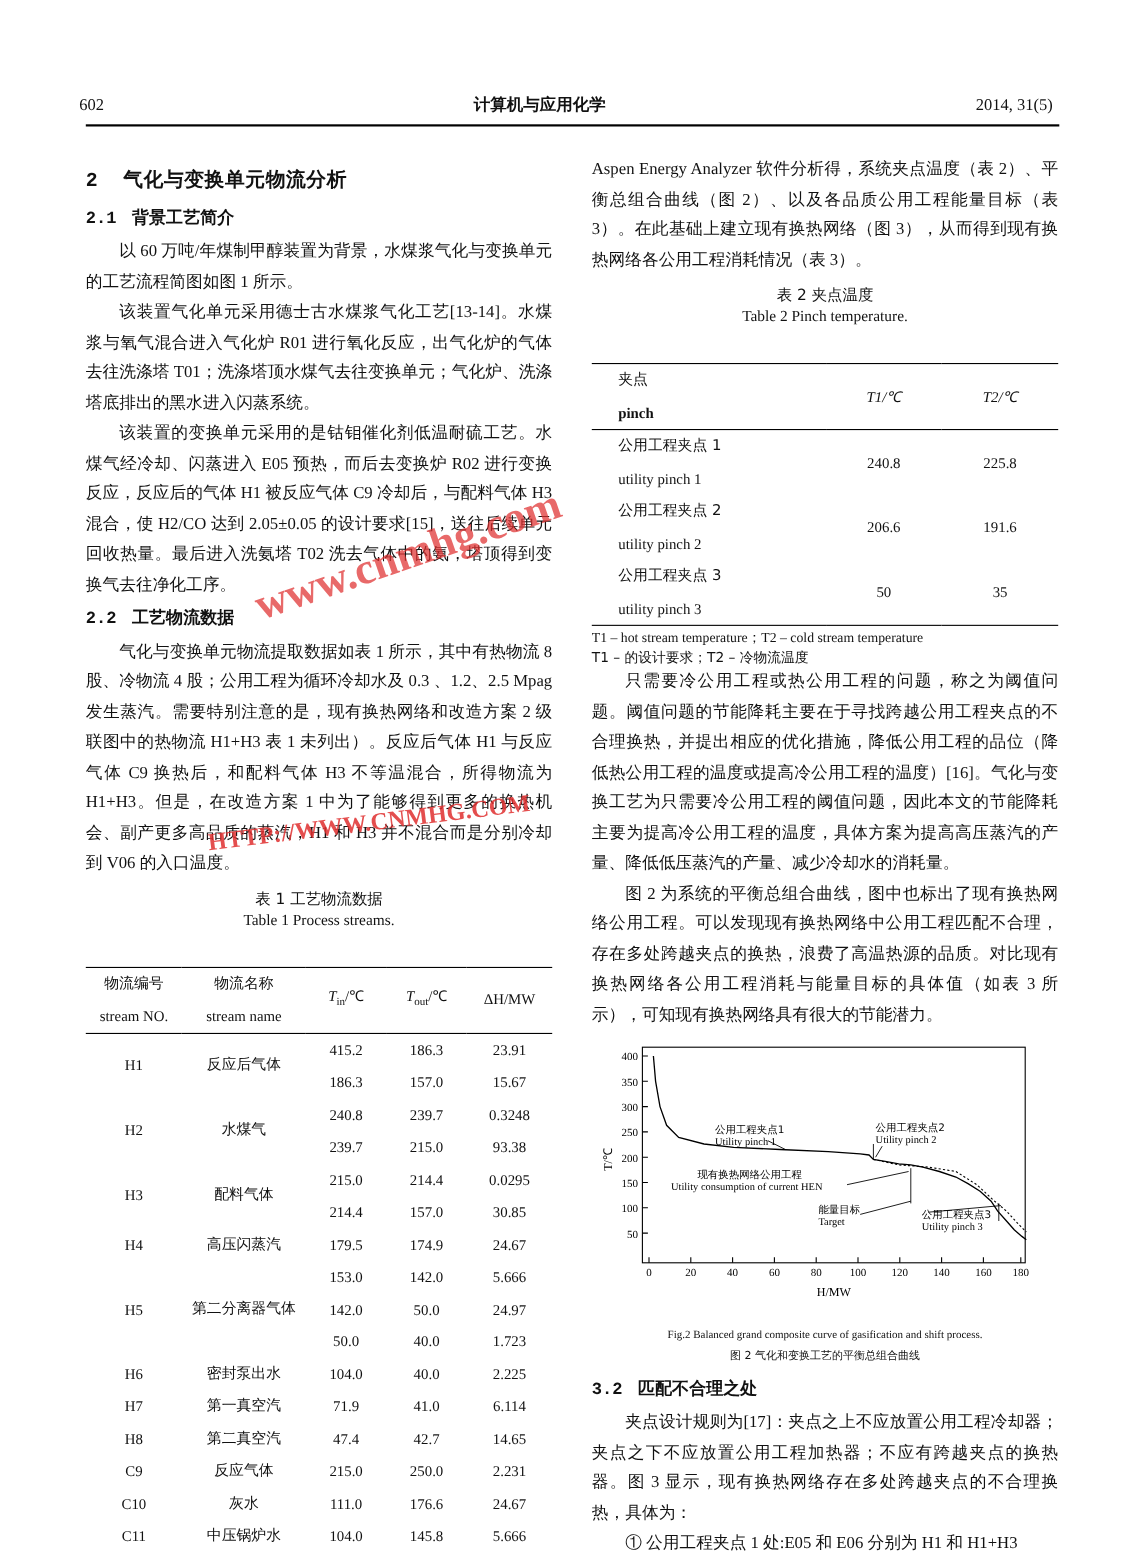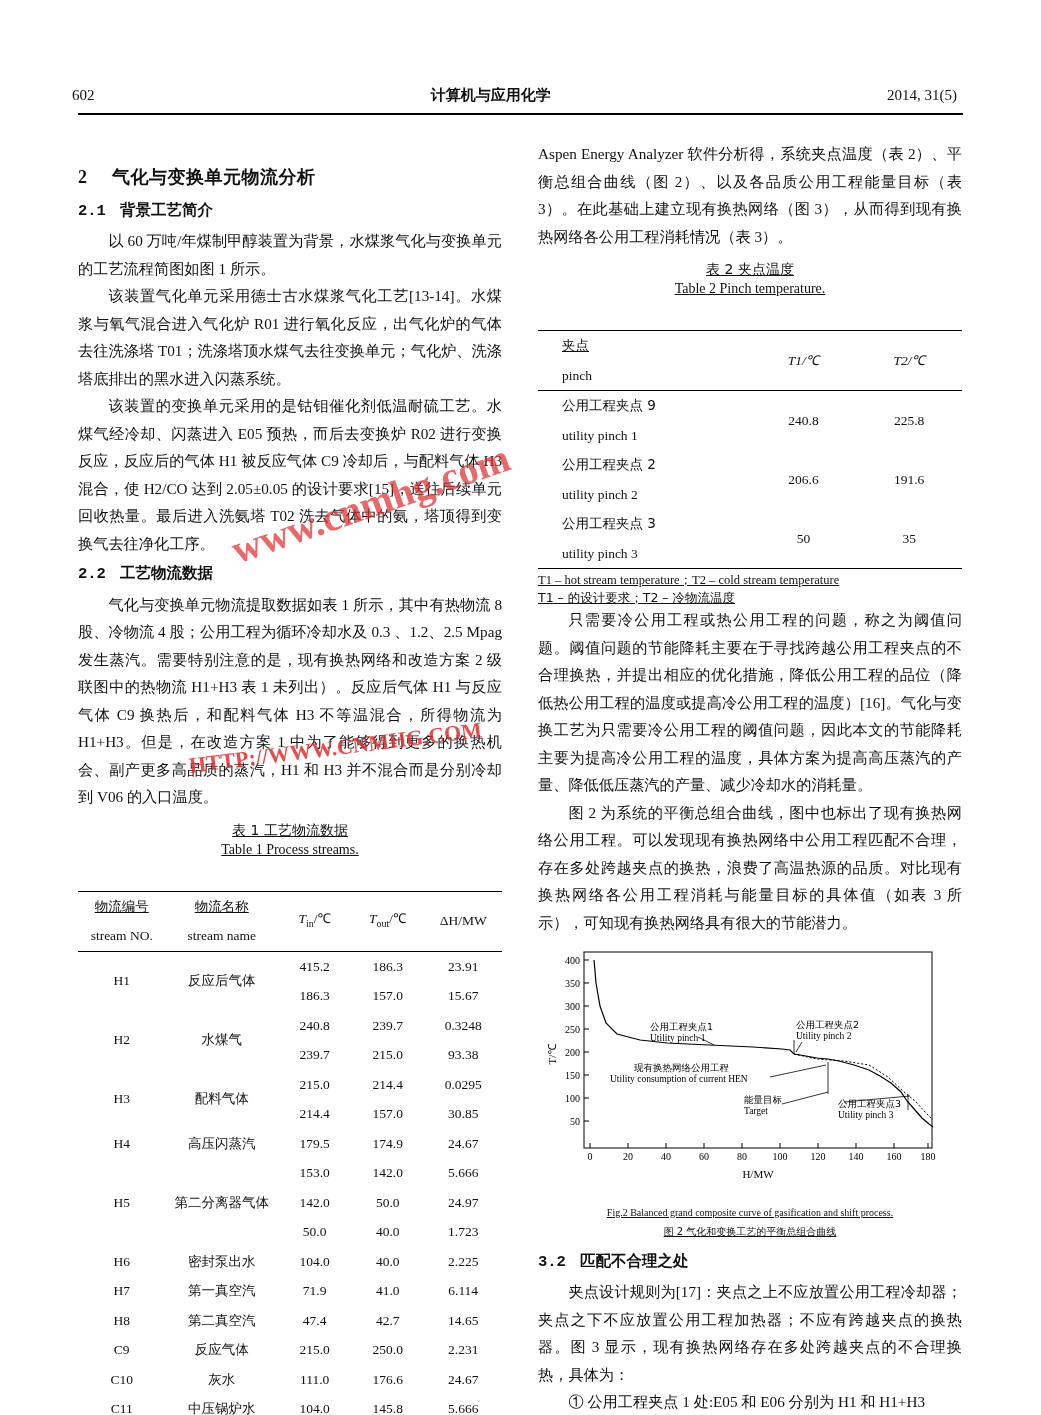--- a/index.html
+++ b/index.html
@@ -26,22 +26,22 @@
   }
   
   .col {
     position:absolute; top:140px; width:424px;
     font-size:15.2px; line-height:27.5px; text-align:justify;
   }
   .col-left { left:78px; }
   .col-right { left:538px; }
   p { margin:0; text-indent:2em; }
   .h2 {
-    font-family:Liberation Serif, serif;
-    font-size:18px; font-weight:bold; margin:24px 0 6px 0; text-indent:0;
+    font-family:Liberation Mono, monospace;
+    font-size:18px; font-weight:bold; margin:12px 0 6px 0; text-indent:0;
     letter-spacing:0.5px;
   }
   .h2 .num { display:inline-block; width:34px; }
   .h3 {
     font-family:Liberation Mono, monospace;
     font-size:15.5px; font-weight:bold; margin:4px 0 2px 0; text-indent:0;
   }
   .h3 .num { display:inline-block; width:42px; }
   
   .tbl-caption {
@@ -75,21 +75,21 @@
     font-family:"Liberation Serif", serif;
     font-size:40px; font-weight:bold; color:#e03030; opacity:0.72;
     transform:rotate(-19deg); white-space:nowrap; pointer-events:none;
   }
   .wm2 {
     position:absolute; left:188px; top:735px;
     font-family:"Liberation Serif", serif;
     font-size:22px; font-weight:bold; color:#e03030; opacity:0.85;
     transform:rotate(-7deg); white-space:nowrap; pointer-events:none;
   }
-  .blk { display:block;text-decoration:underline; }
+  .blk { display:block; }
 </style>
 </head>
 <body>
 
 <div class="page">
 
   <div class="pg-header">
     <span>602</span>
     <span class="center">计算机与应用化学</span>
     <span>2014, 31(5)</span>
@@ -268,26 +268,26 @@
     <table id="table2">
       <thead>
         <tr class="t-top">
           <td style="width:190px;text-align:left;padding-left:24px;">
               <span class="hdr-cn blk">夹点</span>
             </td>
           <td rowspan="2" style="width:100px;"><i><i>T</i>1/℃</i></td>
           <td rowspan="2" style="width:100px;"><i><i>T</i>2/℃</i></td>
         </tr>
         <tr class="t-mid">
-          <td style="text-align:left;padding-left:24px;">pinch</td>
+          <td style="text-align:left;padding-left:24px;font-weight:bold;">pinch</td>
         </tr>
       </thead>
       <tbody id="t2body">
           <tr>
-            <td class="nm" style="text-align: left; padding-left: 24px;">公用工程夹点 9</td>
+            <td class="nm" style="text-align: left; padding-left: 24px;">公用工程夹点 1</td>
             <td rowspan="2">240.8</td>
             <td rowspan="2">225.8</td>
           </tr>
           <tr>
             <td style="text-align: left; padding-left: 24px;">utility pinch 1</td>
           </tr>
           <tr>
             <td class="nm" style="text-align: left; padding-left: 24px;">公用工程夹点 2</td>
             <td rowspan="2">206.6</td>
             <td rowspan="2">191.6</td>

